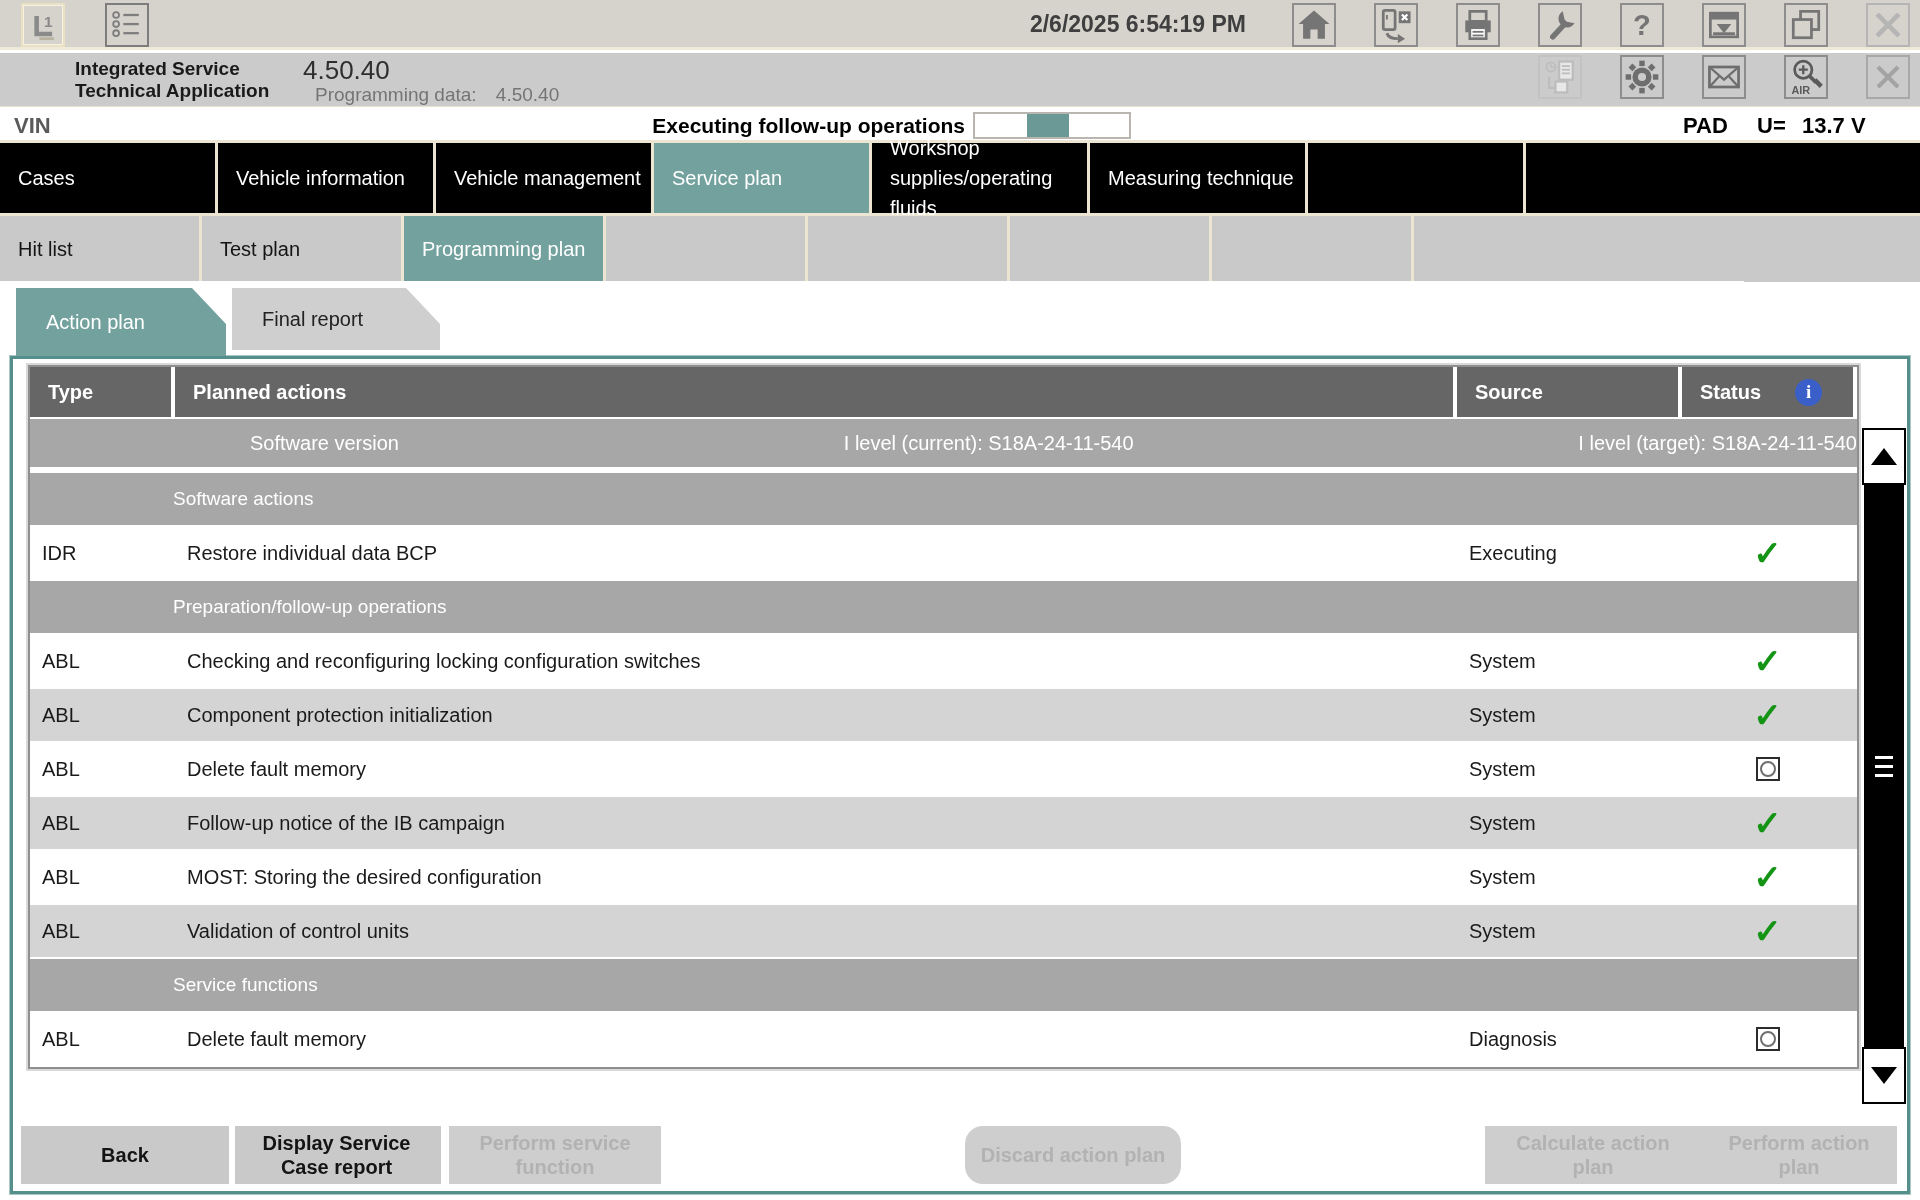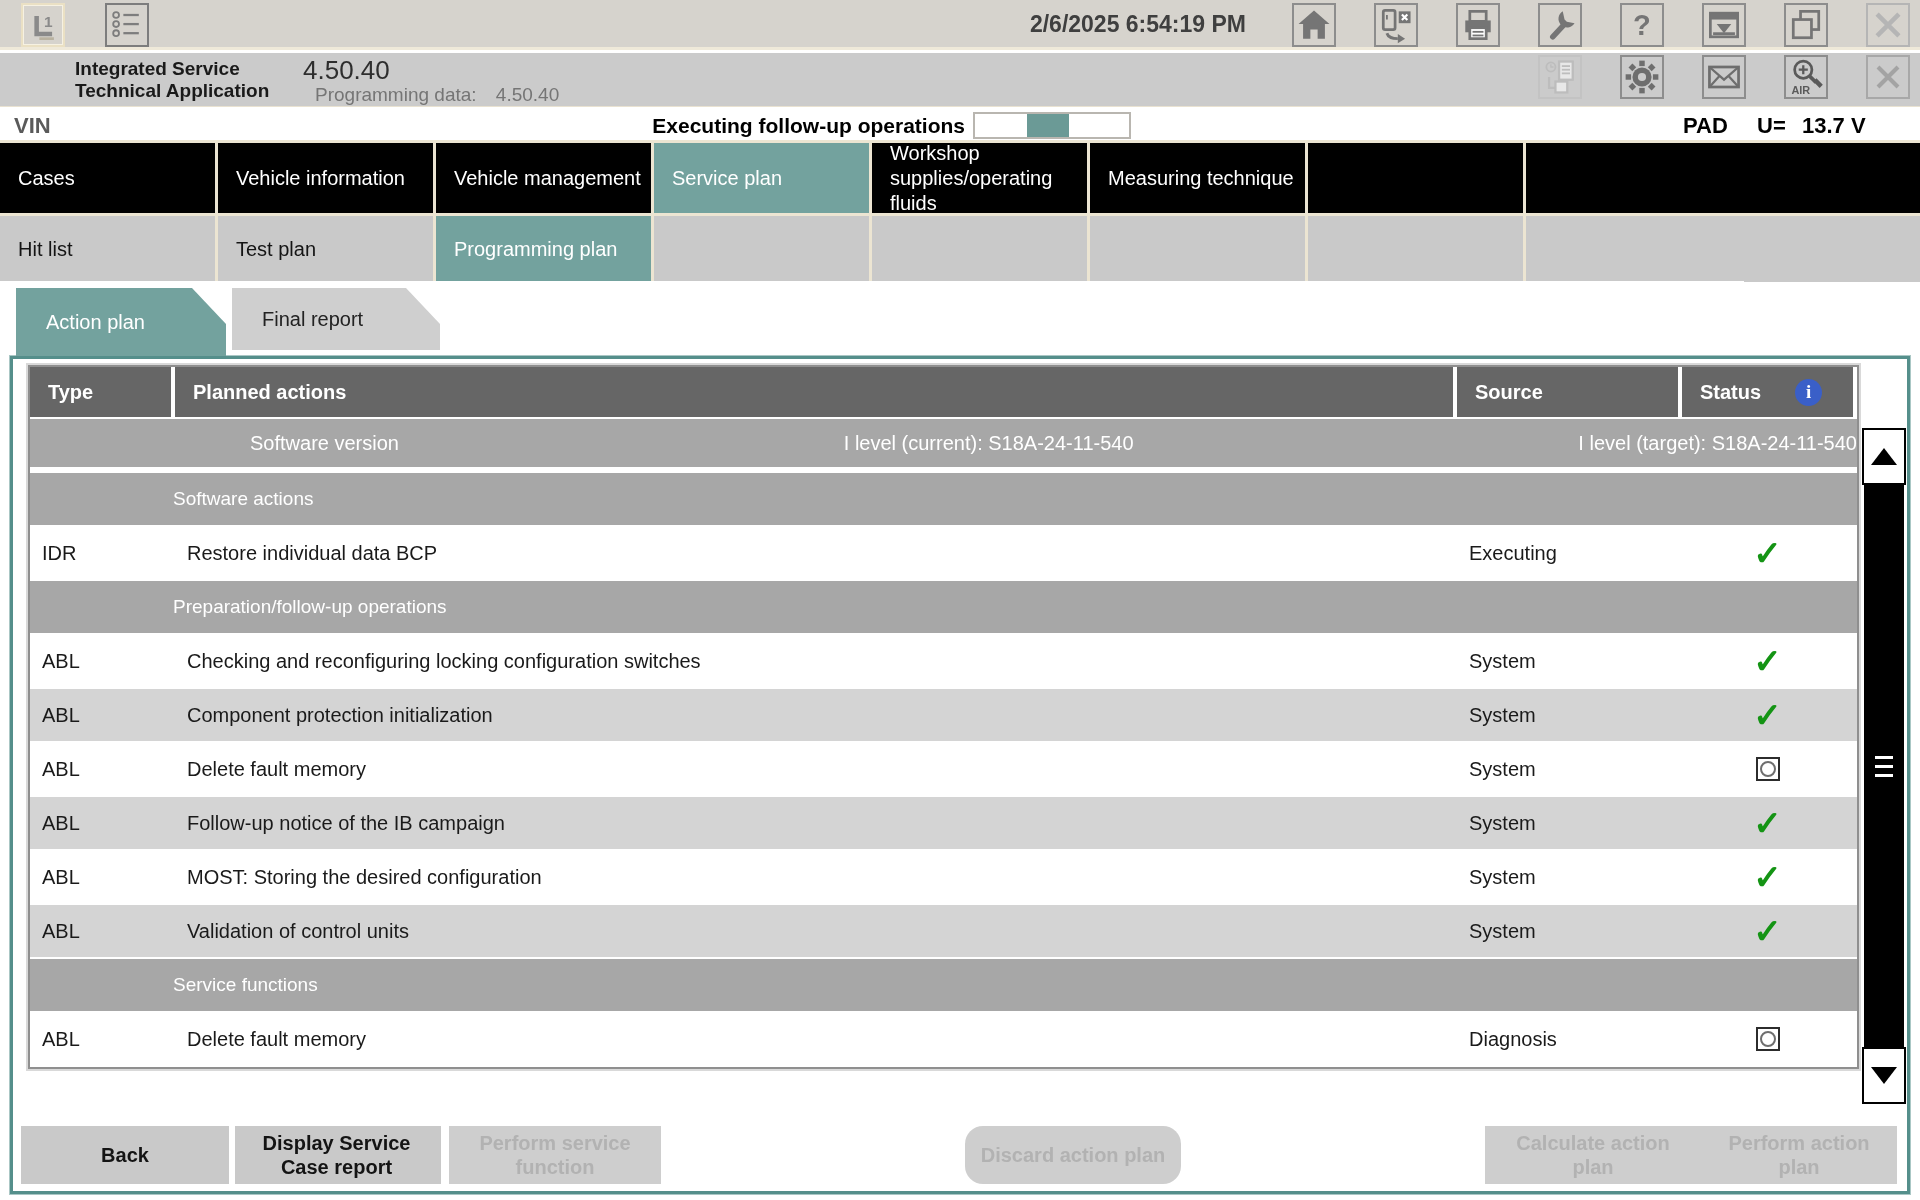--- a/index.html
+++ b/index.html
@@ -35,23 +35,23 @@
                  background:#fff; border:2px solid #b9b6b0; }
   .progressbar .seg { position:absolute; top:0; bottom:0; background:#6b9a96; }
   .pad { position:absolute; left:1683px; top:6px; font-size:22px; font-weight:700; color:#000; }
   .ulabel { position:absolute; left:1757px; top:6px; font-size:22px; font-weight:700; color:#000; }
   .uvalue { position:absolute; left:1802px; top:6px; font-size:22px; font-weight:700; color:#000; }
 
   
   .navwrap { position:absolute; left:0; top:143px; width:1920px; background:#ece5d2; }
   .navrow { display:flex; gap:3px; margin-bottom:3px; }
   .nav-cell { display:flex; align-items:center; padding:6px 8px 6px 18px;
-              font-size:20px; line-height:25px; }
+              font-size:20px; line-height:30px; }
   .nav-cell.main { width:215px; height:70px; background:#000; color:#fff; }
-  .nav-cell.sub  { width:215px; height:66px; background:#c9c9c9; color:#141414; }
+  .nav-cell.sub  { width:199px; height:66px; background:#c9c9c9; color:#141414; }
   .nav-cell.last { flex:1; }
   .nav-cell.sel  { background:#73a29e !important; color:#fff !important; }
 
   
   .pagetabs { position:absolute; left:0; top:281px; width:1744px; height:75px; background:#fff; }
   .page-tab { position:absolute; top:7px; display:flex; align-items:center; padding-left:30px;
               font-size:20px; }
   .page-tab.active { left:16px; width:210px; height:68px; background:#73a29e; color:#fff; z-index:4;
         clip-path:polygon(0 0, 176px 0, 100% 36px, 100% 100%, 0 100%); }
   .page-tab.inactive { left:232px; width:208px; height:62px; background:#cfcfcf; color:#222;

